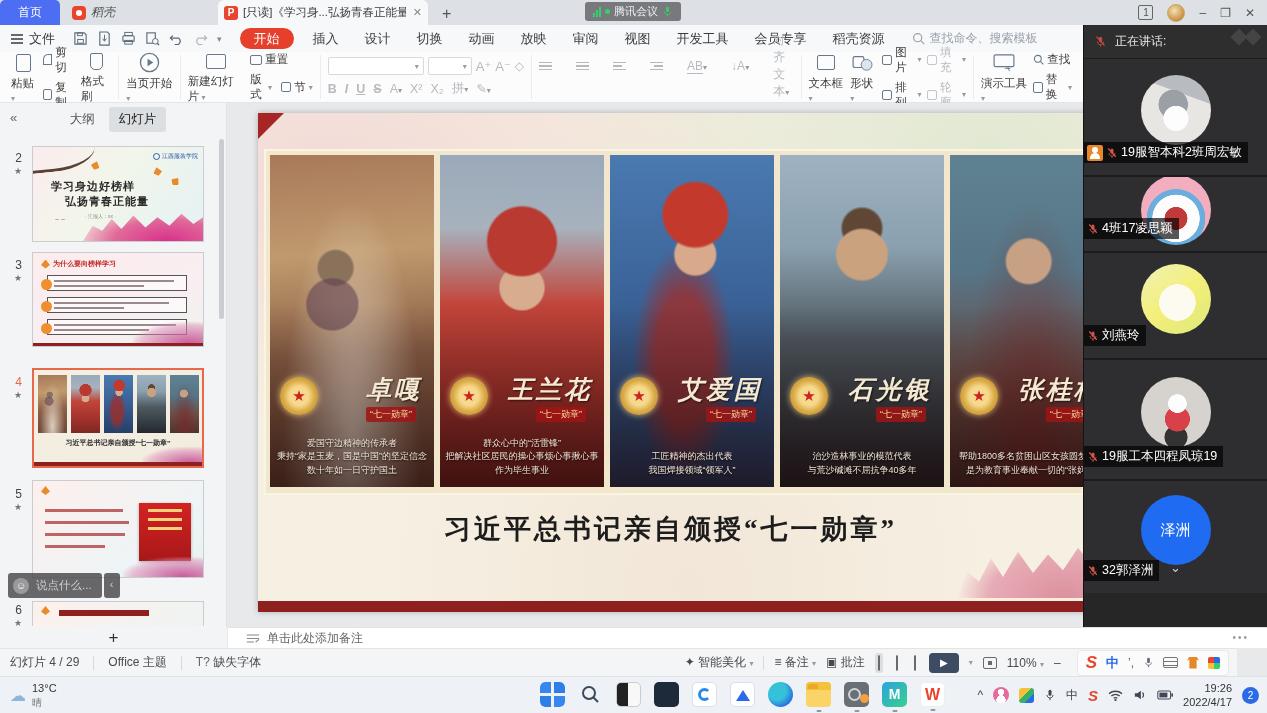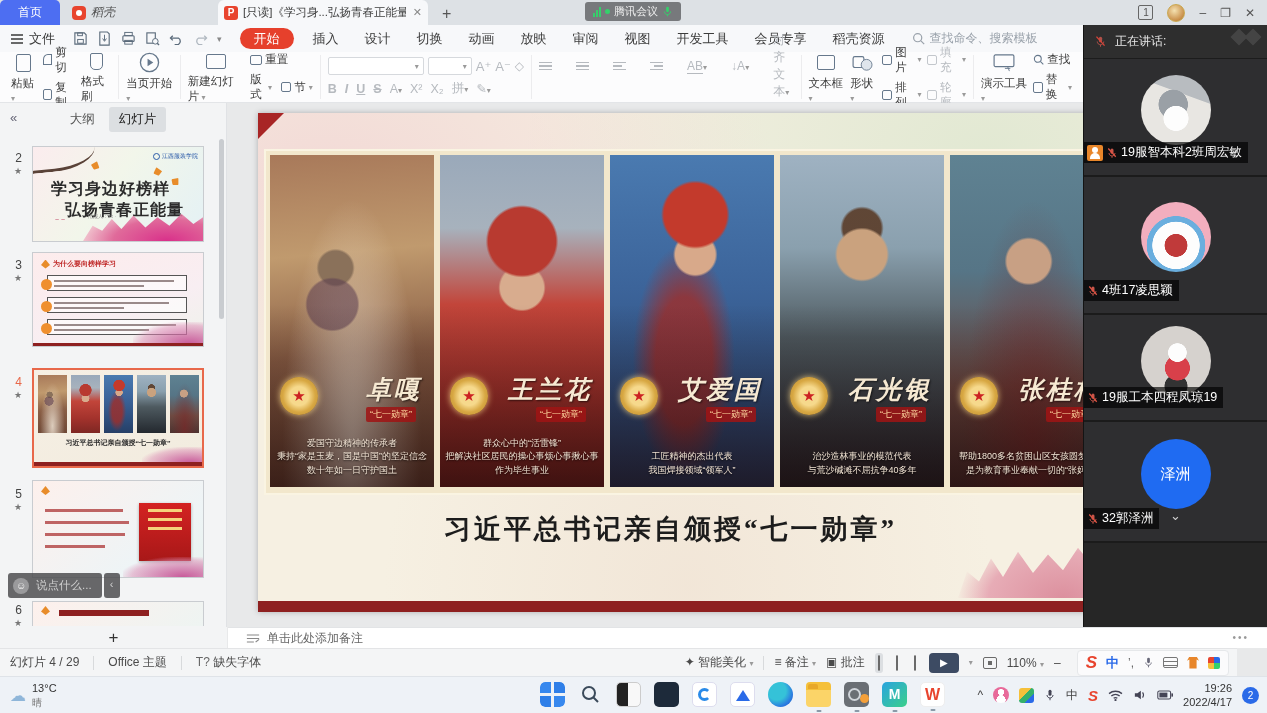--- a/index.html
+++ b/index.html
@@ -69,21 +69,21 @@
   .thumb.sel { border:2px solid #e8684a; }
   .sb-scroll { position:absolute; right:2px; top:36px; width:5px; height:180px; border-radius:3px; background:#c9ccd0; }
   .sb-add { position:absolute; left:0; top:627px; width:227px; height:21px; display:flex; align-items:center; justify-content:center; color:#333; font-size:17px; background:#f3f4f5; }
 
   
   .t2 { background:linear-gradient(125deg,#fbecee 0%,#f2f6ea 45%,#e4f1f5 100%); }
   .t2 .branch { position:absolute; left:-8px; top:-10px; width:70px; height:34px; border-bottom:3px solid #5a4238; border-radius:0 0 60% 10%; transform:rotate(-6deg); }
   .t2 .leaf { position:absolute; width:9px; height:9px; background:#e88c2a; clip-path:polygon(50% 0,100% 60%,50% 100%,0 60%); }
   .t2 .logo { position:absolute; right:5px; top:5px; font-size:6px; color:#2a5aa8; display:flex; align-items:center; gap:2px;}
   .t2 .logo i { width:7px; height:7px; border:1px solid #2a5aa8; border-radius:50%; display:inline-block;}
-  .t2 .ttl { position:absolute; left:18px; top:32px; font-family:"Liberation Serif",serif; font-weight:bold; color:#2b2b2b; font-size:16px; letter-spacing:1px; }
+  .t2 .ttl { position:absolute; left:18px; top:32px; font-family:"Liberation Serif",serif; font-weight:bold; color:#2b2b2b; font-size:11px; letter-spacing:1px; }
   .t2 .ttl .l2 { margin-left:14px; }
   .t2 .sub { position:absolute; left:52px; top:66px; font-size:5px; color:#888; }
   .t2 .crowd { position:absolute; right:0; bottom:0; width:120px; height:34px; background:radial-gradient(ellipse at 70% 100%,#d9308a 0%,#e06a9a 45%,rgba(240,150,180,.55) 70%,transparent 75%); clip-path:polygon(0 100%,8% 55%,16% 70%,24% 35%,32% 65%,42% 25%,52% 60%,62% 30%,72% 55%,82% 20%,92% 50%,100% 30%,100% 100%); }
   .t2 .birds { position:absolute; left:22px; bottom:18px; color:#c04a6a; font-size:7px; }
   
   .t3 { background:linear-gradient(160deg,#fdecec 0%,#f8eef2 60%,#eef2ea 100%); }
   .t3 .hd { position:absolute; left:8px; top:6px; display:flex; align-items:center; gap:3px; }
   .t3 .leafdot { width:9px; height:9px; background:#e88c2a; clip-path:polygon(50% 0,100% 60%,50% 100%,0 60%); }
   .t3 .hdt { font-size:7px; font-weight:bold; color:#c02a2a; }
   .t3 .box { position:absolute; left:14px; width:140px; height:16px; border:1px solid #555; background:rgba(255,255,255,.6); }
@@ -148,21 +148,21 @@
   .slide .crowd-red { position:absolute; right:10px; bottom:14px; width:150px; height:66px; opacity:.5; background:radial-gradient(ellipse at 70% 100%,#c2305a 0%,#d8688a 50%,transparent 72%); clip-path:polygon(0 100%,6% 60%,14% 75%,22% 40%,30% 68%,40% 30%,50% 62%,60% 34%,70% 58%,80% 24%,90% 52%,100% 34%,100% 100%); }
   .slide .bbar { position:absolute; left:0; bottom:0; width:100%; height:11px; background:#8e2020; }
 
   
   .meeting { position:absolute; left:1083px; top:25px; width:184px; height:603px; background:#262626; border-left:1px solid #141414; }
   .m-head { height:34px; display:flex; align-items:center; gap:8px; padding:0 10px; background:#2e2e2e; border-bottom:1px solid #1c1c1c; position:relative;}
   .m-head .ht { color:#e8e8e8; font-size:12px; }
   .m-logo { position:absolute; right:8px; top:6px; display:flex; gap:2px; opacity:.25; }
   .m-logo i { width:12px; height:12px; background:#888; transform:rotate(45deg); display:block; }
   .tile { position:relative; border-bottom:2px solid #1b1b1b; background:#2e2e30; overflow:hidden; }
-  .tile:nth-of-type(2){ height:118px; } .tile:nth-of-type(3){ height:138px; }
+  .tile:nth-of-type(2){ height:118px; } .tile:nth-of-type(3){ height:76px; }
   .tile:nth-of-type(4){ height:107px; } .tile:nth-of-type(5){ height:121px; }
   .tile:nth-of-type(6){ height:112px; border-bottom:none; }
   .m-av { position:absolute; left:50%; top:44%; transform:translate(-50%,-50%); width:70px; height:70px; border-radius:50%; }
   .av-bunny { background:radial-gradient(circle at 50% 62%,#fdfdfd 0 22%,transparent 23%),radial-gradient(circle at 46% 42%,#9aa0a6 0 26%,transparent 27%),linear-gradient(200deg,#b8bcc0 0 30%,#e8e6e2 31%),#e8e6e2; }
   .av-dora { background:radial-gradient(circle at 50% 62%,#c03a3a 0 20%,#fdfdfd 21% 42%,#6aaede 43% 52%,transparent 53%),#f2aebe; }
   .av-rabbit { background:radial-gradient(circle at 52% 55%,#fdfbef 0 34%,transparent 35%),linear-gradient(140deg,#eef2b8 0%,#f4ef7a 50%,#dce87a 100%); }
   .av-kitty { background:radial-gradient(circle at 52% 38%,#fdfdfd 0 16%,transparent 17%),radial-gradient(circle at 52% 60%,#d8404a 0 22%,transparent 23%),radial-gradient(circle at 50% 86%,#333 0 16%,transparent 17%),#d6d2ce; }
   .av-blue { background:#1f6bf2; display:flex; align-items:center; justify-content:center; color:#fff; font-size:15px; }
   .m-name { position:absolute; left:0; bottom:12px; max-width:178px; background:rgba(0,0,0,.66); color:#fff; font-size:12.5px; padding:2px 6px 2px 3px; display:flex; align-items:center; gap:3px; white-space:nowrap; }
   .presenter-badge { width:16px; height:16px; background:#e8862a; border-radius:2px; position:relative; flex:0 0 auto;}
@@ -753,20 +753,32 @@
         <svg width="12" height="12" viewBox="0 0 16 16">
             <rect x="6" y="2" width="4" height="7" rx="2" fill="#c8564a"></rect>
             <path d="M4 8c0 2.2 1.8 4 4 4s4-1.8 4-4" stroke="#c8564a" stroke-width="1.2" fill="none"></path>
             <line x1="8" y1="12" x2="8" y2="14.5" stroke="#c8564a" stroke-width="1.2"></line>
             <line x1="3" y1="2" x2="13" y2="13" stroke="#e05444" stroke-width="1.6"></line>
           </svg>
         <span>4班17凌思颖</span>
       </div>
     </div>
     <div class="tile">
+      <span class="m-av av-rabbit"></span>
+      <div class="m-name">
+        <svg width="12" height="12" viewBox="0 0 16 16">
+            <rect x="6" y="2" width="4" height="7" rx="2" fill="#c8564a"></rect>
+            <path d="M4 8c0 2.2 1.8 4 4 4s4-1.8 4-4" stroke="#c8564a" stroke-width="1.2" fill="none"></path>
+            <line x1="8" y1="12" x2="8" y2="14.5" stroke="#c8564a" stroke-width="1.2"></line>
+            <line x1="3" y1="2" x2="13" y2="13" stroke="#e05444" stroke-width="1.6"></line>
+          </svg>
+        <span>刘燕玲</span>
+      </div>
+    </div>
+    <div class="tile">
       <span class="m-av av-kitty"></span>
       <div class="m-name">
         <svg width="12" height="12" viewBox="0 0 16 16">
             <rect x="6" y="2" width="4" height="7" rx="2" fill="#c8564a"></rect>
             <path d="M4 8c0 2.2 1.8 4 4 4s4-1.8 4-4" stroke="#c8564a" stroke-width="1.2" fill="none"></path>
             <line x1="8" y1="12" x2="8" y2="14.5" stroke="#c8564a" stroke-width="1.2"></line>
             <line x1="3" y1="2" x2="13" y2="13" stroke="#e05444" stroke-width="1.6"></line>
           </svg>
         <span>19服工本四程凤琼19</span>
       </div>

